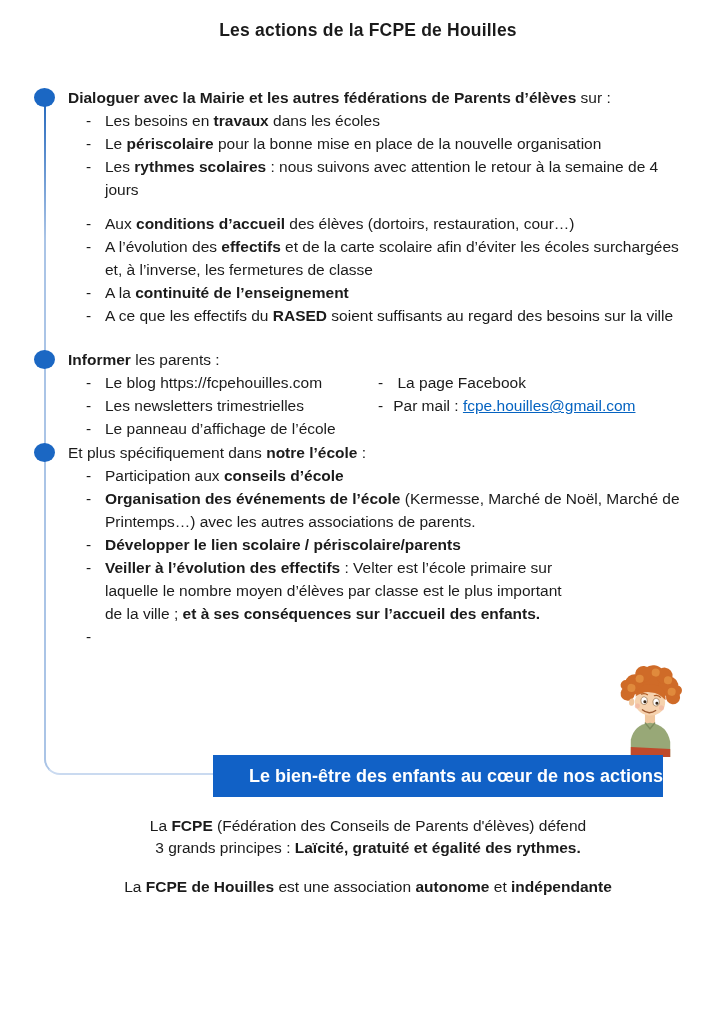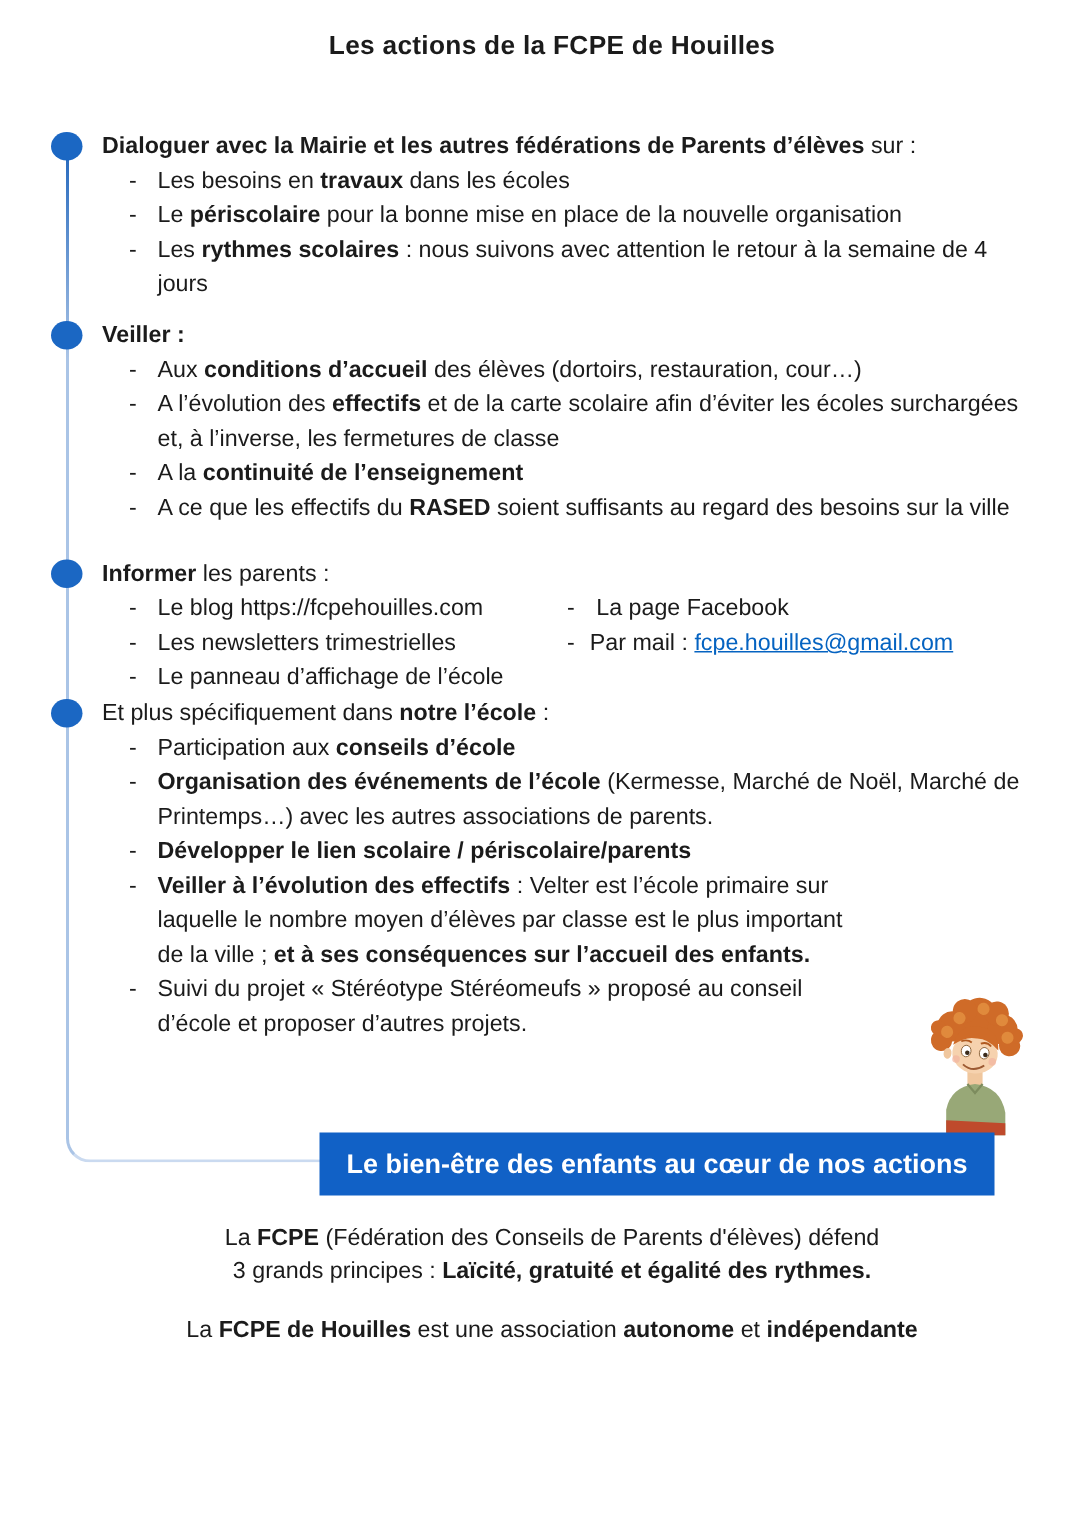--- a/index.html
+++ b/index.html
@@ -38,21 +38,21 @@
   .dash2{display:inline-block;margin-right:10px;}
   #sections .section:nth-child(1){margin-bottom:11px;}
   #sections .section:nth-child(2){margin-bottom:21px;}
   #sections .section:nth-child(3){margin-bottom:1px;}
   #sections .section:nth-child(4) .bullets .bullet:nth-child(4) .bullet-text{max-width:474px;}
   #sections .section:nth-child(4) .bullets .bullet:nth-child(5) .bullet-text{max-width:446px;}
   .email-link{color:#0563c1;text-decoration:underline;}
   #banner{
     position:absolute;left:213px;top:755px;width:450px;height:42px;
     background:#1161c6;color:#ffffff;font-weight:bold;font-size:18px;
-    text-align:center;line-height:42px;z-index:3;
+    text-align:right;line-height:42px;z-index:3;
   }
   #kid{position:absolute;left:606px;top:662px;width:88px;height:95px;z-index:2;}
   .fpara{position:absolute;left:0;right:0;text-align:center;font-size:15.5px;line-height:22px;}
   #principles{top:815px;}
   #independence{top:876px;}
   #cta{
     position:absolute;left:0;right:0;top:932px;text-align:center;
     font-size:25px;font-weight:bold;color:#1e7ccb;letter-spacing:.3px;
   }
 </style>
@@ -78,21 +78,20 @@
             <span class="dash">-</span>
             <span class="bullet-text"><span>Le </span><span class="b">périscolaire</span><span> pour la bonne mise en place de la nouvelle organisation</span></span>
           </div>
           <div class="bullet">
             <span class="dash">-</span>
             <span class="bullet-text"><span>Les </span><span class="b">rythmes scolaires</span><span> : nous suivons avec attention le retour à la semaine de 4 jours</span></span>
           </div>
         </div>
       </div>
       <div class="section">
-        <div class="section-header"><span class="dot"></span><span class="b">Veiller :</span></div>
         <div class="bullets">
           <div class="bullet">
             <span class="dash">-</span>
             <span class="bullet-text"><span>Aux </span><span class="b">conditions d’accueil</span><span> des élèves (dortoirs, restauration, cour…)</span></span>
           </div>
           <div class="bullet">
             <span class="dash">-</span>
             <span class="bullet-text"><span>A l’évolution des </span><span class="b">effectifs</span><span> et de la carte scolaire afin d’éviter les écoles surchargées et, à l’inverse, les fermetures de classe</span></span>
           </div>
           <div class="bullet">
@@ -136,21 +135,20 @@
           <div class="bullet">
             <span class="dash">-</span>
             <span class="bullet-text"><span class="b">Développer le lien scolaire / périscolaire/parents</span></span>
           </div>
           <div class="bullet">
             <span class="dash">-</span>
             <span class="bullet-text"><span class="b">Veiller à l’évolution des effectifs</span><span> : Velter est l’école primaire sur laquelle le nombre moyen d’élèves par classe est le plus important de la ville ; </span><span class="b">et à ses conséquences sur l’accueil des enfants.</span></span>
           </div>
           <div class="bullet">
             <span class="dash">-</span>
-            <span class="bullet-text"><span>Suivi du projet « Stéréotype Stéréomeufs » proposé au conseil d’école et proposer d’autres projets.</span></span>
           </div>
         </div>
       </div>
     </div>
 
   <svg id="kid" viewBox="0 0 86 94" aria-hidden="true">
     <rect x="38" y="50" width="10" height="14" fill="#f0c79e"></rect>
     <path d="M24,94 L24,77 Q27,62 43,60 Q60,62 63,79 L63,94 Z" fill="#98a877"></path>
     <path d="M24,84 L63,86 L63,94 L24,94 Z" fill="#bf4a2c"></path>
     <path d="M38,60 L43,66 L48,60" fill="none" stroke="#7d8c5e" stroke-width="1.5"></path>

